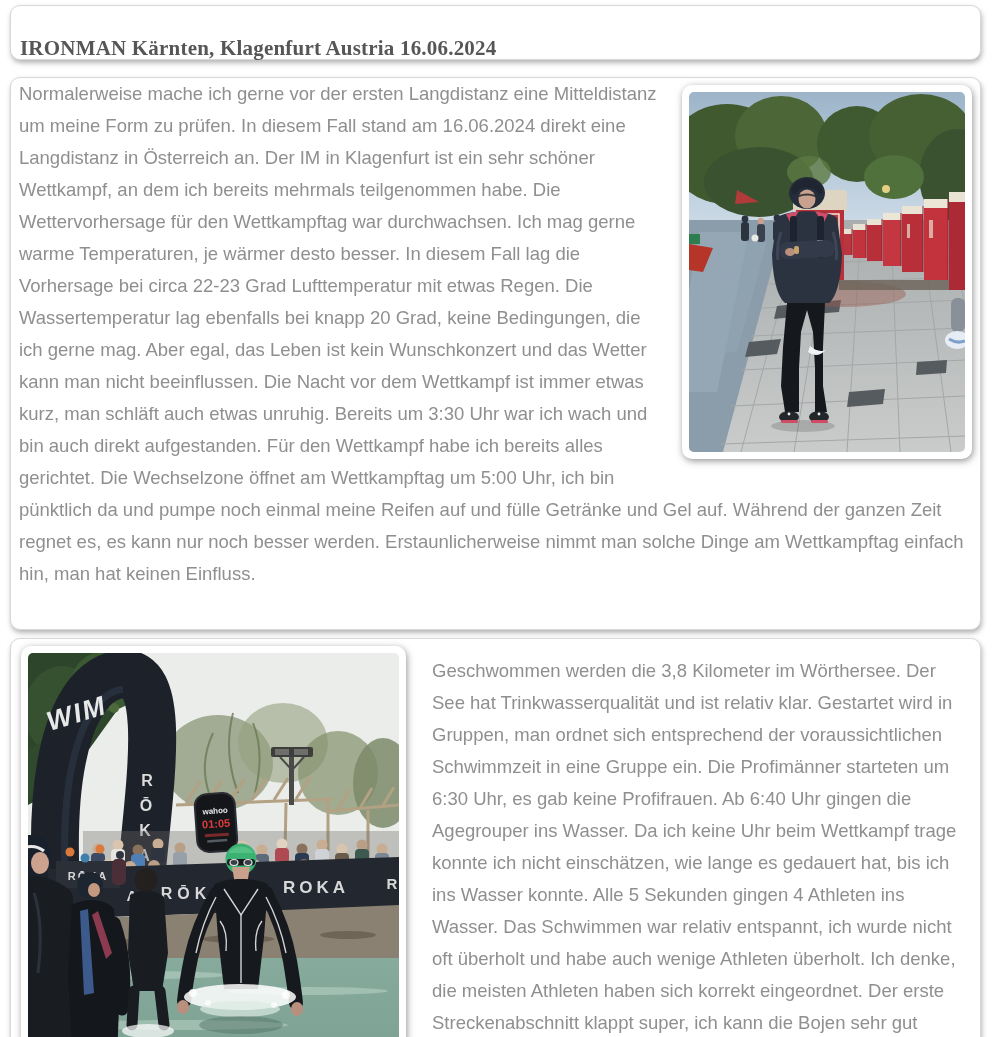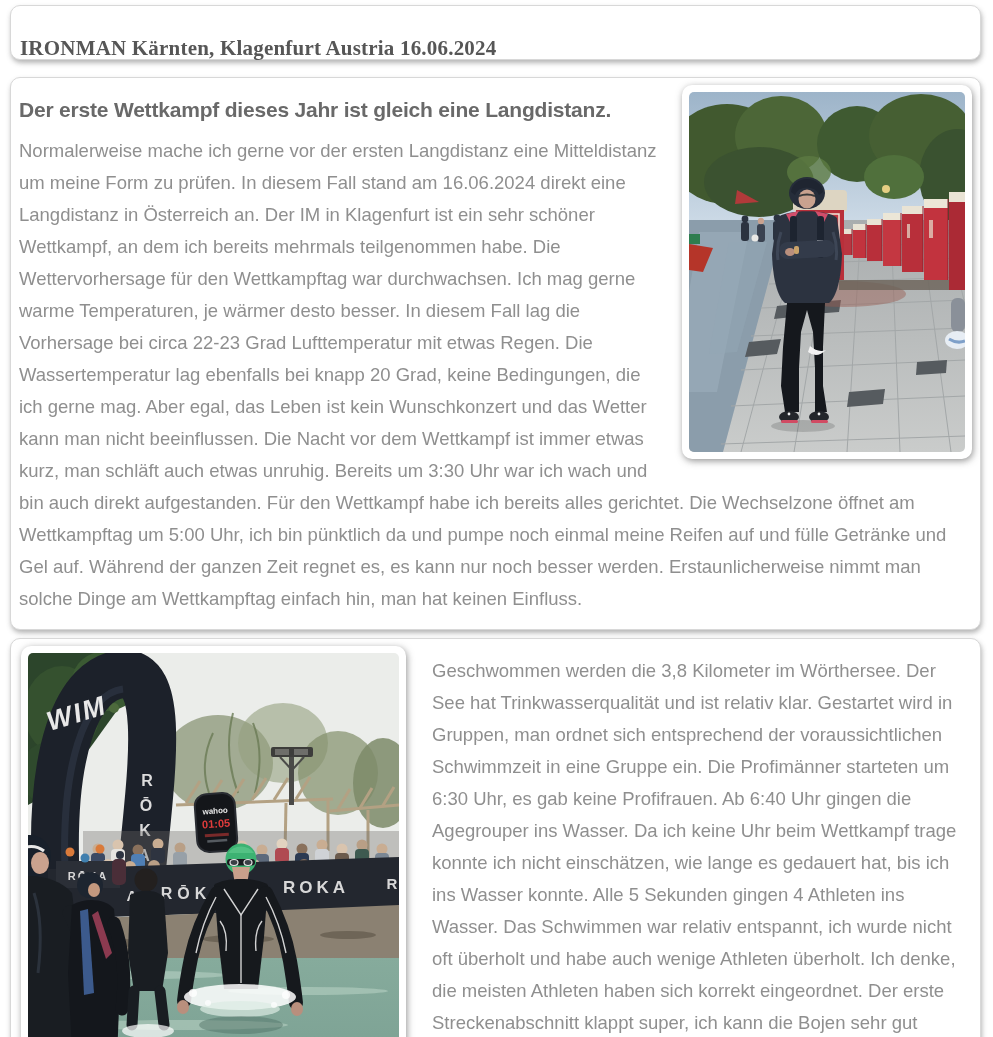--- a/index.html
+++ b/index.html
@@ -168,21 +168,20 @@
         </g>
         <g>
           <rect x="262" y="206" width="14" height="34" rx="6" fill="#8a9099"></rect>
           <ellipse cx="268" cy="248" rx="12" ry="9" fill="#e7edf4"></ellipse>
           <path d="M260,247 q8,5 16,2" stroke="#7fa0c9" stroke-width="3" fill="none"></path>
         </g>
       </svg>
     </span>
   </div>
 
-  <h2>Der erste Wettkampf dieses Jahr ist gleich eine Langdistanz.</h2>
   <p class="body-text">Normalerweise mache ich gerne vor der ersten Langdistanz eine Mitteldistanz um meine Form zu prüfen. In diesem Fall stand am 16.06.2024 direkt eine Langdistanz in Österreich an. Der IM in Klagenfurt ist ein sehr schöner Wettkampf, an dem ich bereits mehrmals teilgenommen habe. Die Wettervorhersage für den Wettkampftag war durchwachsen. Ich mag gerne warme Temperaturen, je wärmer desto besser. In diesem Fall lag die Vorhersage bei circa 22-23 Grad Lufttemperatur mit etwas Regen. Die Wassertemperatur lag ebenfalls bei knapp 20 Grad, keine Bedingungen, die ich gerne mag. Aber egal, das Leben ist kein Wunschkonzert und das Wetter kann man nicht beeinflussen. Die Nacht vor dem Wettkampf ist immer etwas kurz, man schläft auch etwas unruhig. Bereits um 3:30 Uhr war ich wach und bin auch direkt aufgestanden. Für den Wettkampf habe ich bereits alles gerichtet. Die Wechselzone öffnet am Wettkampftag um 5:00 Uhr, ich bin pünktlich da und pumpe noch einmal meine Reifen auf und fülle Getränke und Gel auf. Während der ganzen Zeit regnet es, es kann nur noch besser werden. Erstaunlicherweise nimmt man solche Dinge am Wettkampftag einfach hin, man hat keinen Einfluss.</p>
 </div>
 
 <div class="card" id="swim-card">
 
   <div class="photo-frame" id="photo2-frame">
     <span class="photo-inner">
       <svg width="371" height="560" viewBox="0 0 371 560">
         <defs>
           <linearGradient id="water2" x1="0" y1="0" x2="0" y2="1">

